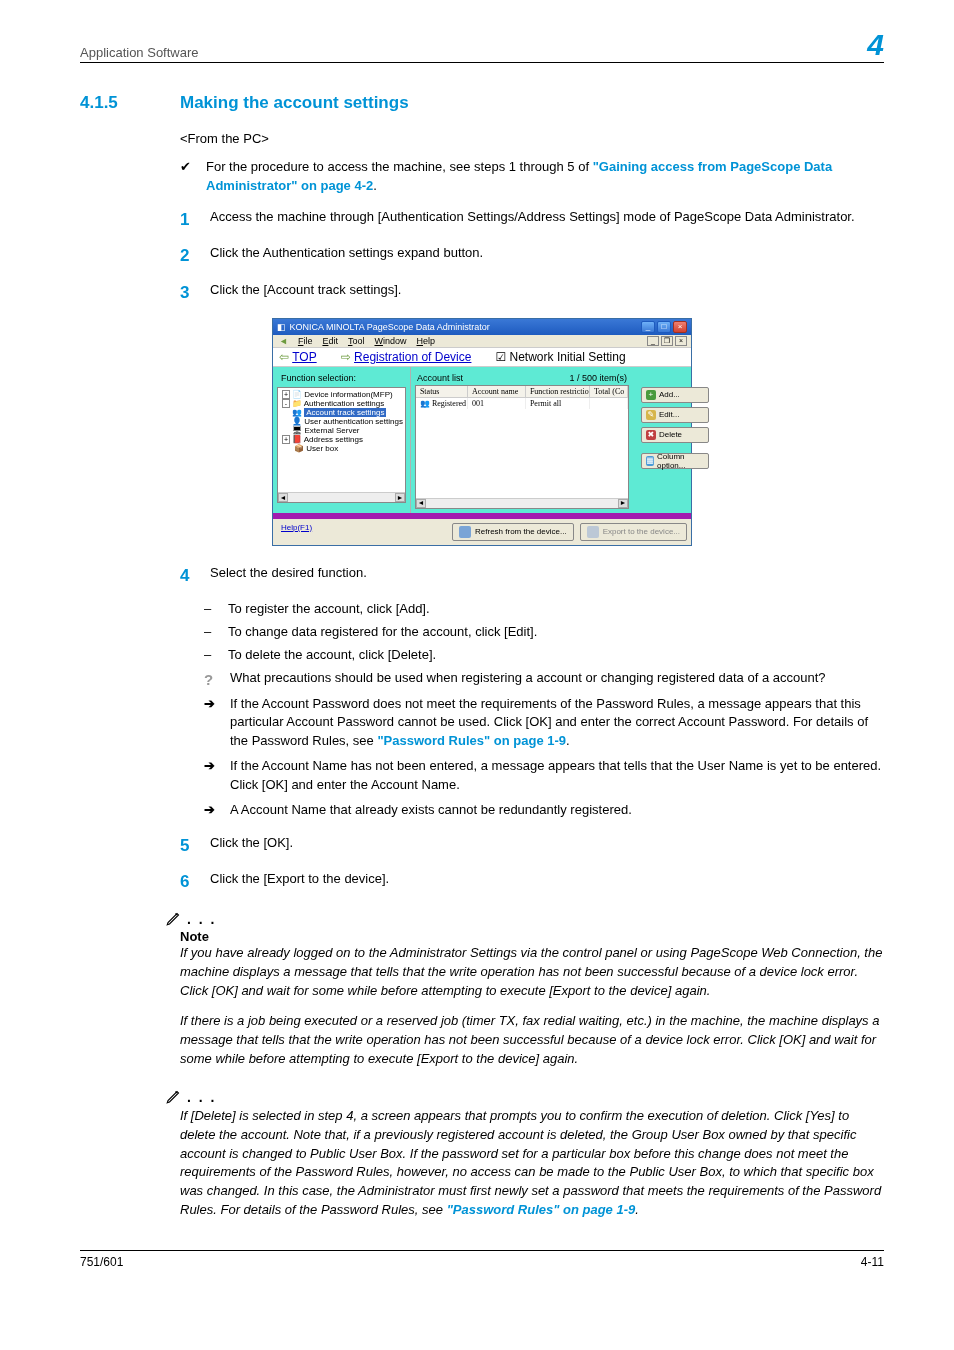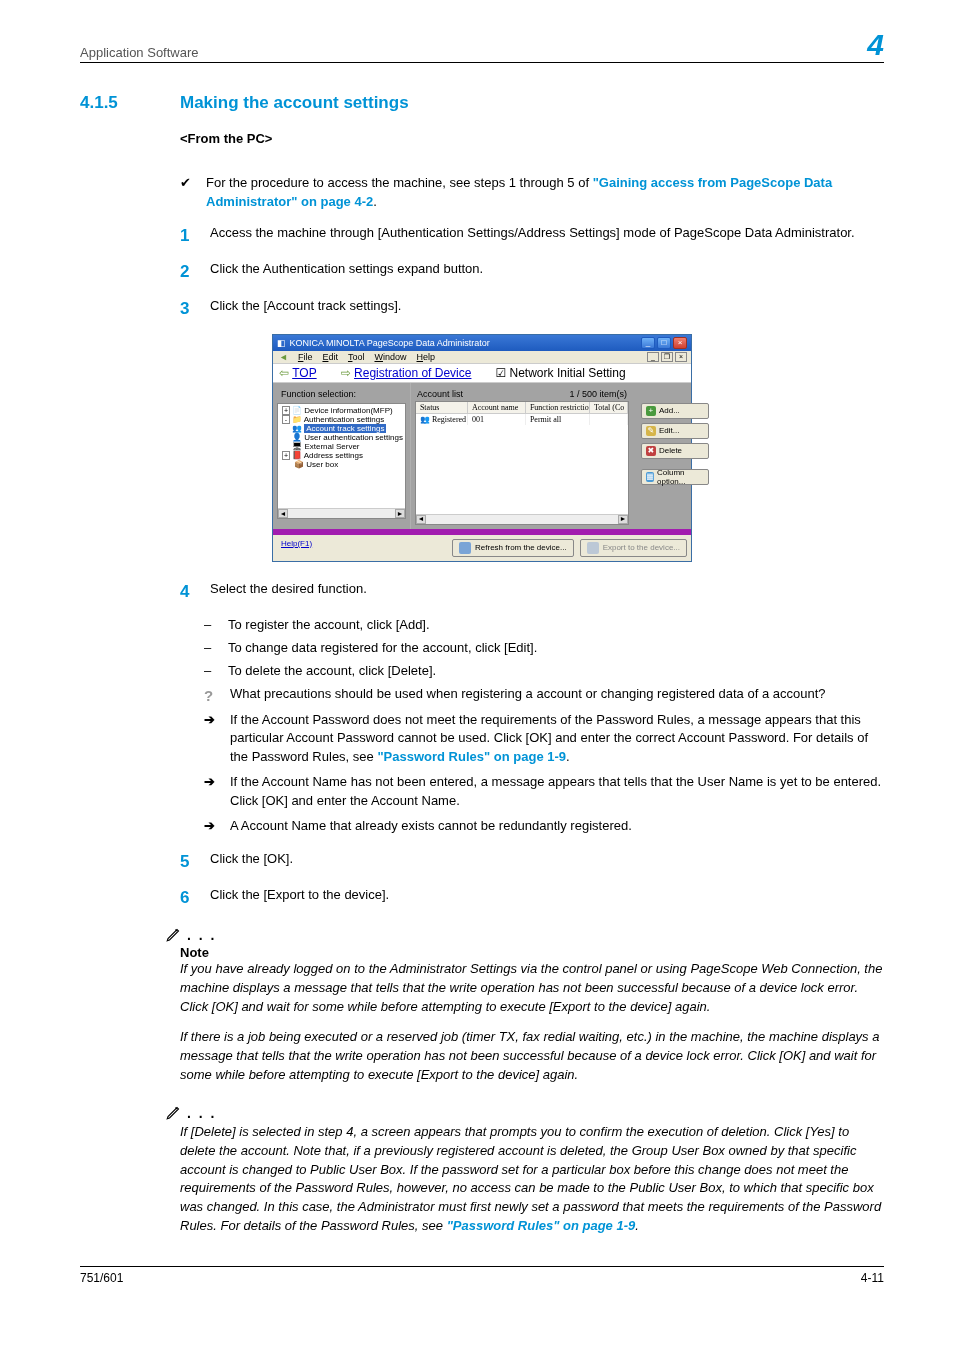--- a/index.html
+++ b/index.html
@@ -42,21 +42,21 @@
     font-size: 17px;
     width: 100px;
     flex-shrink: 0;
   }
   .sec-title {
     color: #0093d6;
     font-weight: bold;
     font-size: 17px;
   }
   .content { margin-left: 100px; }
-  .subhead { font-weight: bold; margin-bottom: 28px; }
+  .subhead { font-weight: normal; margin-bottom: 12px; }
   .bullet-row, .step, .dash-row, .arrow-row, .q-row {
     display: flex;
     gap: 12px;
     margin-bottom: 12px;
     line-height: 1.45;
   }
   .dash-row { margin-left: 24px; margin-bottom: 4px; }
   .q-row { margin-left: 24px; margin-bottom: 4px; }
   .arrow-row { margin-left: 24px; margin-bottom: 6px; }
   .bullet-mark { flex-shrink: 0; width: 14px; }
@@ -121,21 +121,21 @@
     border-top: 1px solid #ccc;
     border-bottom: 1px solid #ccc;
     padding: 2px 6px;
     display: flex;
     gap: 24px;
     font-size: 12px;
   }
   .shot-crumb .link2 { color: #0000cc; text-decoration: underline; }
   .shot-body {
     display: flex;
-    background: #a3a3a3;
+    background: #5eead4;
   }
   .shot-left {
     width: 140px;
     padding: 4px;
     border-right: 1px solid #b0b0b0;
   }
   .shot-panel-h {
     padding: 2px 4px;
     margin-bottom: 2px;
   }

